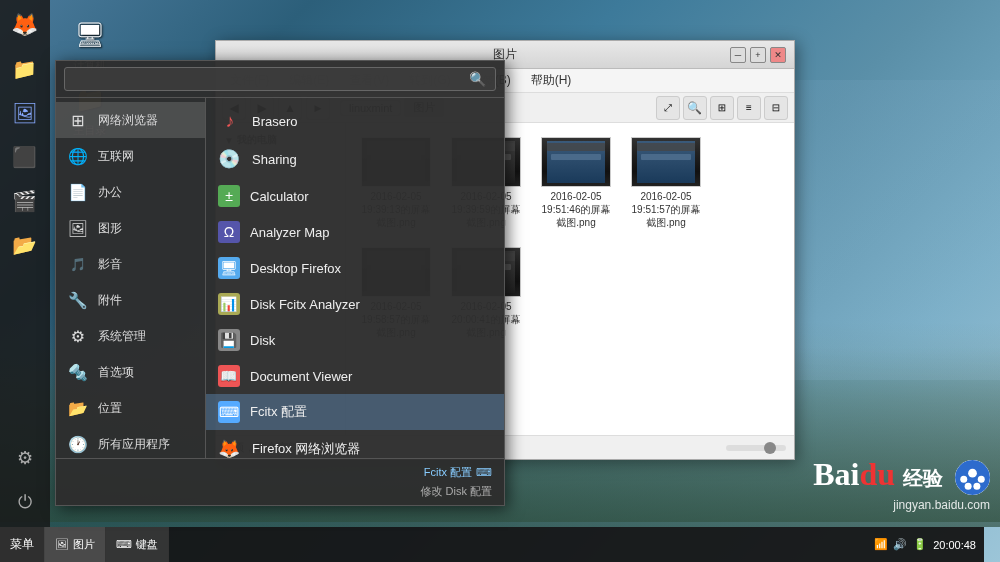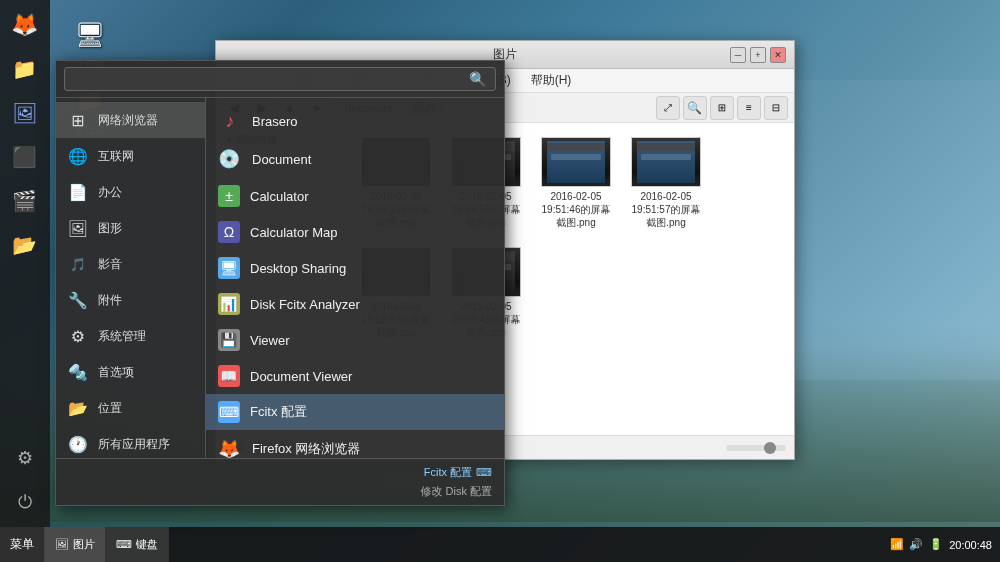--- a/index.html
+++ b/index.html
@@ -53,21 +53,21 @@
       align-items: center;
       justify-content: center;
       font-size: 24px;
     }
 
     
     #taskbar {
       position: absolute;
       bottom: 0;
       left: 0;
-      right: 0;
+      right: 16px;
       height: 35px;
       background: rgba(20,20,20,0.95);
       display: flex;
       align-items: center;
       z-index: 100;
     }
 
     .taskbar-start {
       background: rgba(50,50,50,0.9);
       color: white;
@@ -732,41 +732,41 @@
         </div>
       </div>
 
       <div class="menu-apps">
         <div class="menu-app-item">
           <div class="app-icon icon-banshee">♪</div>
           <span>Brasero</span>
         </div>
         <div class="menu-app-item">
           <div class="app-icon icon-brasero">💿</div>
-          <span>Document</span>
+          <span>Sharing</span>
         </div>
         <div class="menu-app-item">
           <div class="app-icon icon-calc" style="font-size:14px;background:#5a5;color:white;border-radius:3px;width:22px;height:22px;">±</div>
           <span>Calculator</span>
         </div>
         <div class="menu-app-item">
           <div class="app-icon icon-charmap" style="font-size:14px;background:#55a;color:white;border-radius:3px;width:22px;height:22px;">Ω</div>
-          <span>Calculator Map</span>
+          <span>Analyzer Map</span>
         </div>
         <div class="menu-app-item">
           <div class="app-icon icon-desktop" style="font-size:14px;background:#5ae;color:white;border-radius:3px;width:22px;height:22px;">🖥</div>
-          <span>Desktop Sharing</span>
+          <span>Desktop Firefox</span>
         </div>
         <div class="menu-app-item">
           <div class="app-icon icon-disk" style="font-size:14px;background:#aa5;color:white;border-radius:3px;width:22px;height:22px;">📊</div>
           <span>Disk Fcitx Analyzer</span>
         </div>
         <div class="menu-app-item">
           <div class="app-icon icon-disks" style="font-size:14px;background:#888;color:white;border-radius:3px;width:22px;height:22px;">💾</div>
-          <span>Viewer</span>
+          <span>Disk</span>
         </div>
         <div class="menu-app-item">
           <div class="app-icon icon-docview" style="font-size:14px;background:#e55;color:white;border-radius:3px;width:22px;height:22px;">📖</div>
           <span>Document Viewer</span>
         </div>
         <div class="menu-app-item highlighted">
           <div class="app-icon icon-fcitx" style="font-size:14px;background:#5af;color:white;border-radius:3px;width:22px;height:22px;">⌨</div>
           <span>Fcitx 配置</span>
         </div>
         <div class="menu-app-item">
@@ -779,20 +779,36 @@
 
     <div class="menu-footer" style="flex-direction: column; align-items: flex-end;">
         <div style="display: flex; align-items: center; gap: 4px;">
           <span style="color: rgb(136, 204, 255);">Fcitx 配置</span>
           <span style="color: rgb(136, 204, 255);">⌨</span>
         </div>
         <div style="color: rgb(170, 170, 170); font-size: 11px;">修改 Disk 配置</div>
       </div>
   </div>
 
+  <div class="watermark">
+    <div class="watermark-main">
+      <span style="color:white;font-family:serif;">Bai</span><span style="color:#e33;font-family:serif;">du</span> <span style="color:white;font-size:20px;">经验</span>
+      <span style="display:inline-block;width:35px;height:35px;background:white;border-radius:50%;overflow:hidden;vertical-align:middle;margin-left:4px;">
+        <svg viewBox="0 0 40 40" width="35" height="35">
+          <circle cx="20" cy="20" r="20" fill="#2d6bcd"></circle>
+          <circle cx="20" cy="15" r="5" fill="white"></circle>
+          <circle cx="10" cy="22" r="4" fill="white"></circle>
+          <circle cx="30" cy="22" r="4" fill="white"></circle>
+          <circle cx="15" cy="30" r="4" fill="white"></circle>
+          <circle cx="25" cy="30" r="4" fill="white"></circle>
+        </svg>
+      </span>
+    </div>
+    <div class="watermark-sub" style="color:rgba(255,255,255,0.85);margin-top:3px;">jingyan.baidu.com</div>
+  </div>
 
   <div id="taskbar">
     <div class="taskbar-start">菜单</div>
     <div class="taskbar-items">
       <div class="taskbar-item active">
         <span>🖼</span>
         <span>图片</span>
       </div>
       <div class="taskbar-item">
         <span>⌨</span>

